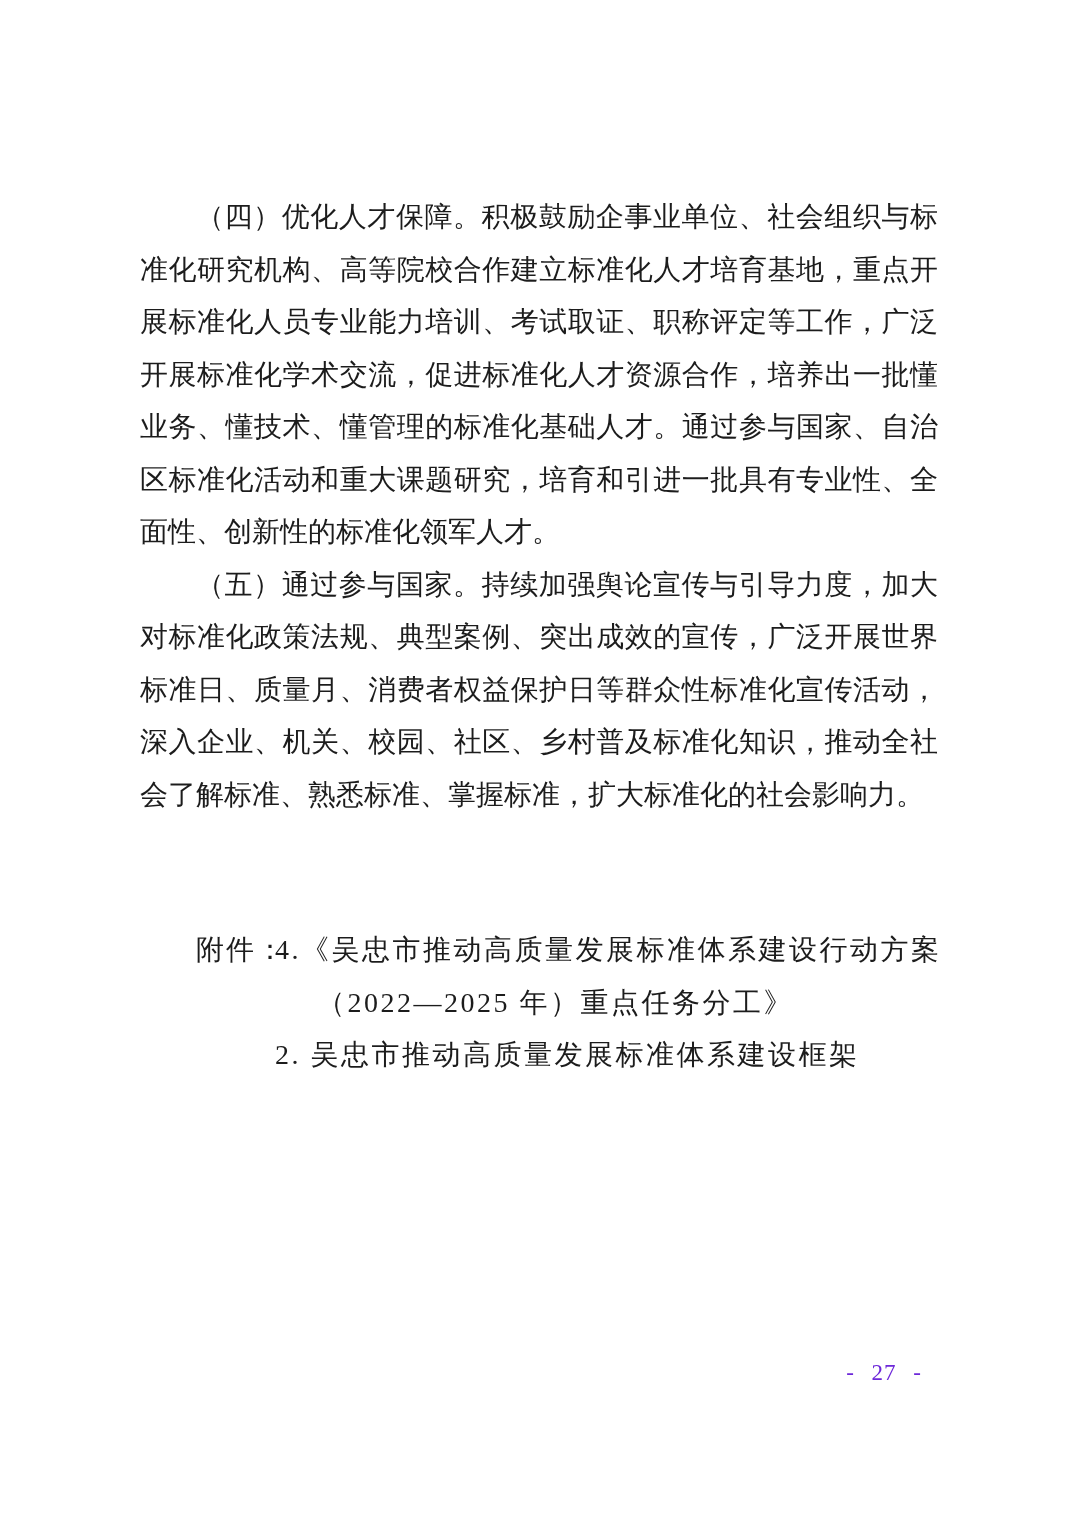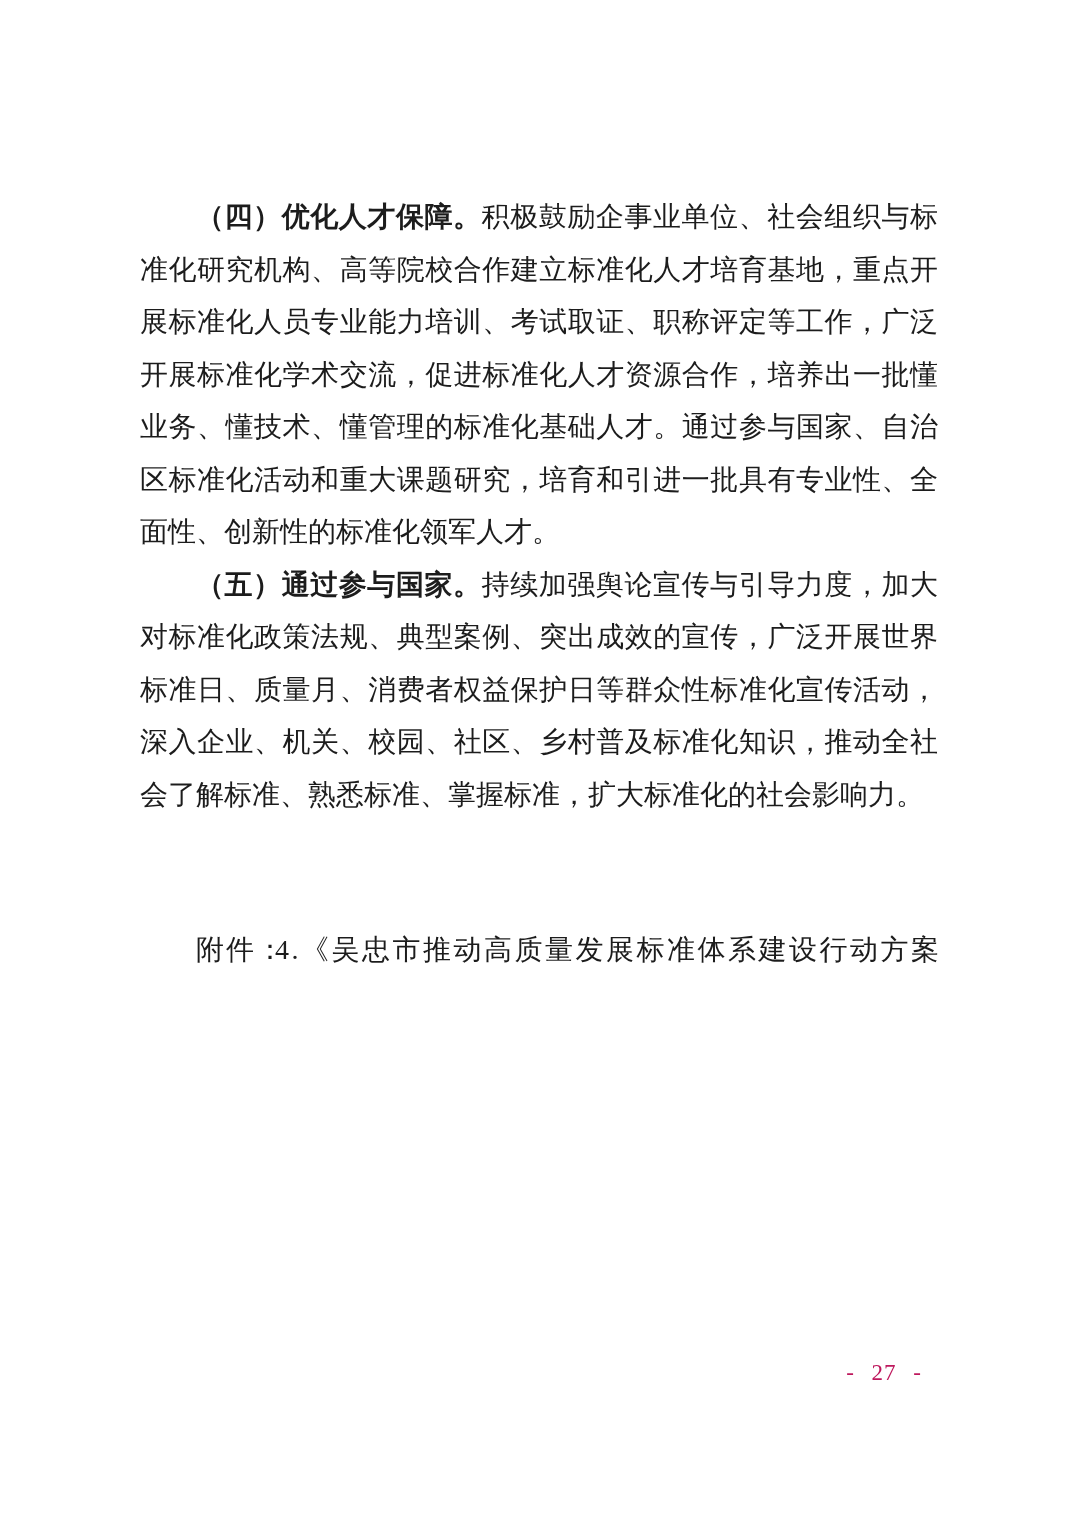--- a/index.html
+++ b/index.html
@@ -27,21 +27,21 @@
     width: 798px;
   }
   .para {
     margin: 0;
     font-size: 28px;
     line-height: 52.5px;
     text-align: justify;
     text-indent: 2em;
   }
   .para-head {
-    font-weight: bold;
+    font-weight: normal;
   }
   .attachments {
     position: relative;
     margin-top: 103px;
     padding-left: 135px;
     font-size: 28px;
     line-height: 52.5px;
   }
   .att-label {
     position: absolute;
@@ -56,36 +56,40 @@
   .att-line.cont {
     padding-left: 42px;
   }
   .page-number {
     position: absolute;
     top: 1360px;
     right: 152px;
     font-size: 23px;
     letter-spacing: 1px;
     word-spacing: 10px;
-    color: #be185d;
+    color: #6d28d9;
   }
 </style>
 </head>
 <body>
 
 <div class="page">
   <div class="content">
 
     <p class="para"><span class="para-head">（四）优化人才保障。</span><span>积极鼓励企事业单位、社会组织与标准化研究机构、高等院校合作建立标准化人才培育基地，重点开展标准化人员专业能力培训、考试取证、职称评定等工作，广泛开展标准化学术交流，促进标准化人才资源合作，培养出一批懂业务、懂技术、懂管理的标准化基础人才。通过参与国家、自治区标准化活动和重大课题研究，培育和引进一批具有专业性、全面性、创新性的标准化领军人才。</span></p>
 
     <p class="para"><span class="para-head">（五）通过参与国家。</span><span>持续加强舆论宣传与引导力度，加大对标准化政策法规、典型案例、突出成效的宣传，广泛开展世界标准日、质量月、消费者权益保护日等群众性标准化宣传活动，深入企业、机关、校园、社区、乡村普及标准化知识，推动全社会了解标准、熟悉标准、掌握标准，扩大标准化的社会影响力。</span></p>
 
     <div class="attachments">
       <span class="att-label">附件：</span>
       <div class="att-item">
         <div class="att-line">4.《吴忠市推动高质量发展标准体系建设行动方案</div>
+        <div class="att-line cont">（2022—2025 年）重点任务分工》</div>
+      </div>
+      <div class="att-item">
+        <div class="att-line">2. 吴忠市推动高质量发展标准体系建设框架</div>
       </div>
     </div>
 
   </div>
 
   <div class="page-number">- 27 -</div>
 </div>
 
 </body></html>

